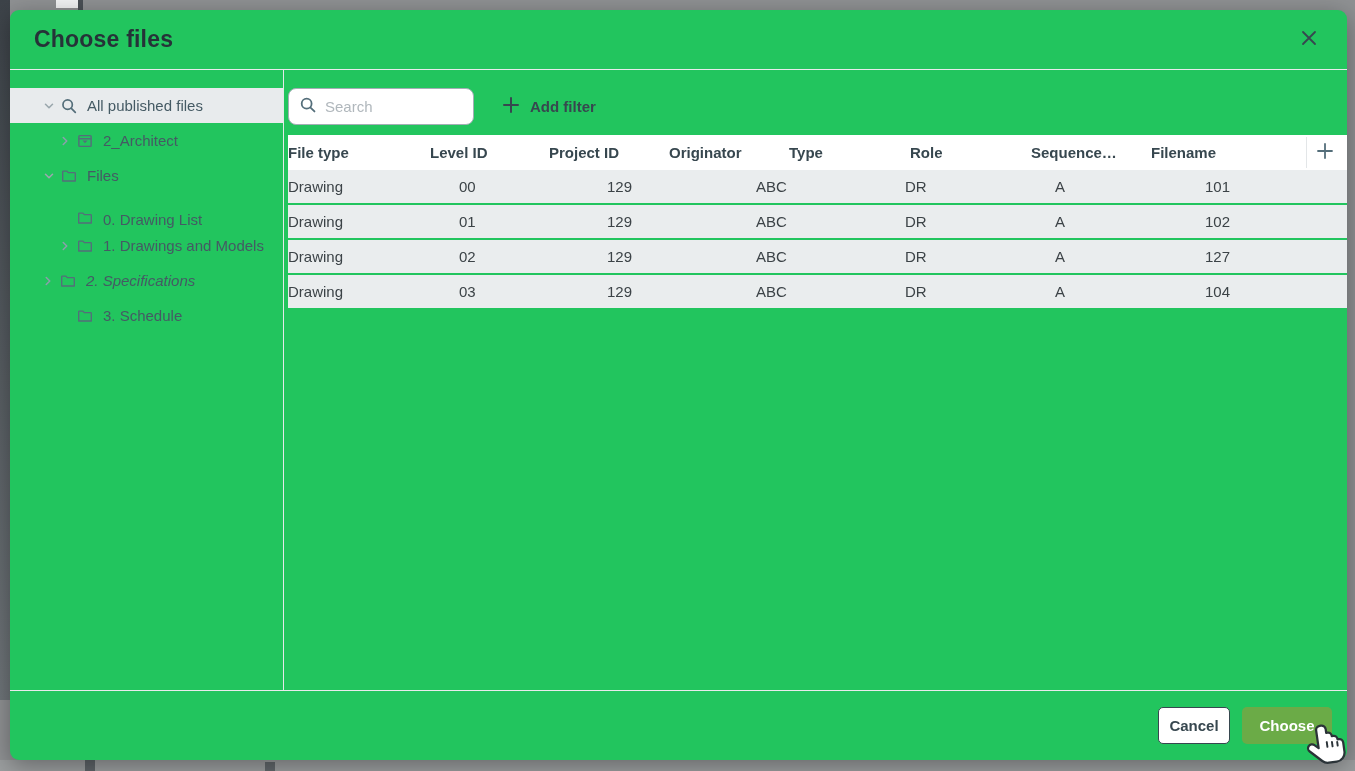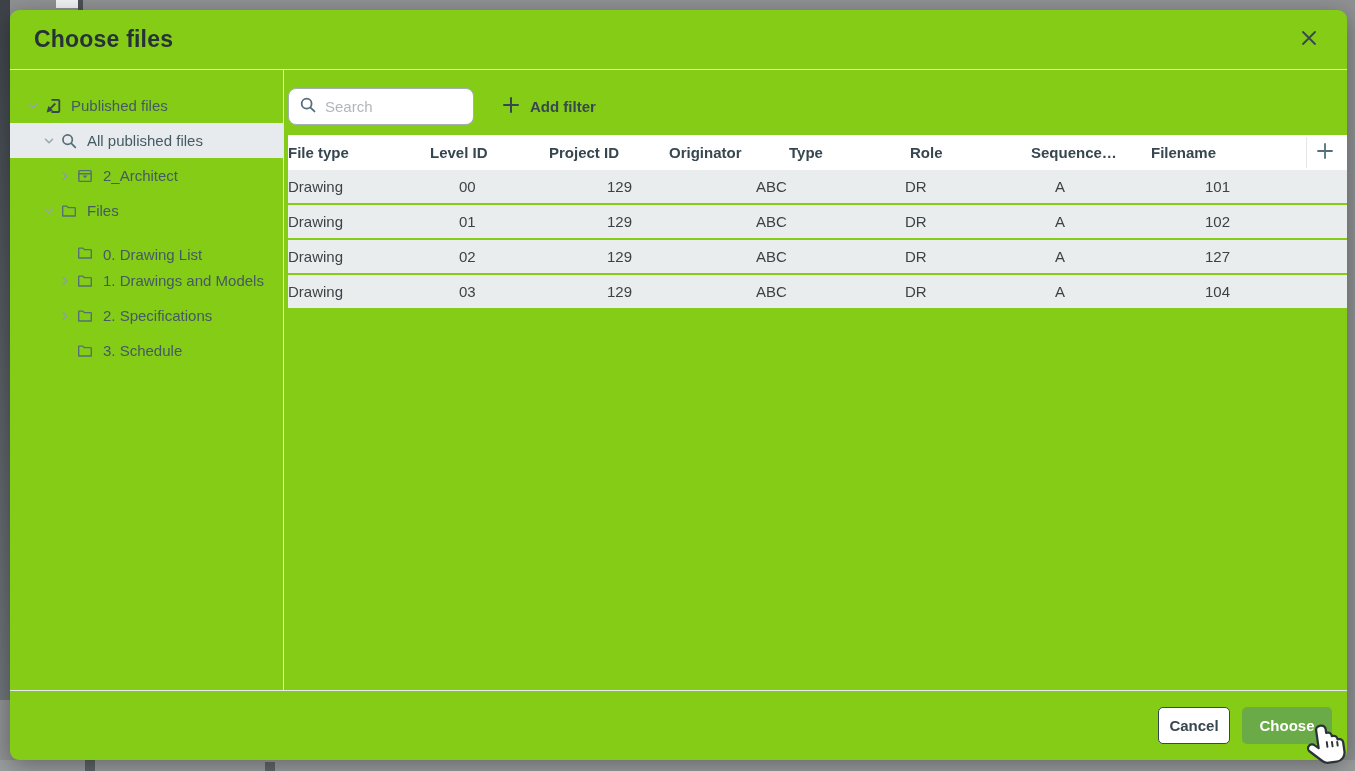--- a/index.html
+++ b/index.html
@@ -16,21 +16,21 @@
     background:linear-gradient(#3d4349,#6f7579); }
   .bd-top-notch { position:absolute; left:56px; top:0; width:22px; height:8px; background:#f2f3f4; }
   .bd-top-bar { position:absolute; left:78px; top:0; width:5px; height:10px; background:#4a5055; }
   .bd-bottom-bar { position:absolute; left:0; top:760px; width:1355px; height:11px; background:#9b9e9f; }
   .bd-bottom-thumb1 { position:absolute; left:85px; top:760px; width:10px; height:11px; background:#5f6569; }
   .bd-bottom-thumb2 { position:absolute; left:265px; top:762px; width:10px; height:9px; background:#62686c; }
 
   
   .modal {
     position:absolute; left:10px; top:10px; width:1337px; height:750px;
-    background:#84cc16; border-radius:9px;
+    background:#22c55e; border-radius:9px;
     box-shadow:0 6px 24px rgba(0,0,0,.35);
     display:flex; flex-direction:column; overflow:hidden;
   }
   .modal-header {
     height:60px; flex:0 0 60px; display:flex; align-items:center;
     padding:0 28px 0 24px; border-bottom:1px solid #e8ebec; position:relative;
   }
   .modal-title { font-size:23px; font-weight:700; color:#263238; letter-spacing:.2px; }
   .close-btn { position:absolute; right:26px; top:18px; width:24px; height:24px;
     display:flex; align-items:center; justify-content:center; cursor:pointer; }
@@ -108,35 +108,20 @@
       <span>
         <svg width="20" height="20" viewBox="0 0 20 20">
             <path d="M4 4 L16 16 M16 4 L4 16" stroke="#37474f" stroke-width="1.8" stroke-linecap="round"></path>
           </svg>
       </span>
     </div>
   </div>
 
   <div class="modal-body">
     <div class="sidebar" id="tree">
-        <div class="tree-row" style="padding-left: 14px;">
-          <span class="tree-expander">
-            <svg width="14" height="14" viewBox="0 0 16 16">
-              <path d="M4 6 L8 10 L12 6" fill="none" stroke="#9aa7ad" stroke-width="1.8" stroke-linecap="round" stroke-linejoin="round"></path>
-            </svg>
-          </span>
-          <span class="tree-icon">
-            <svg width="20" height="20" viewBox="0 0 20 20">
-              <path d="M8.5 3.8 H15.3 c0.55 0 1 0.45 1 1 V15 c0 0.55-0.45 1-1 1 H8.5" fill="none" stroke="#37474f" stroke-width="1.8"></path>
-              <line x1="12.3" y1="7.5" x2="6.5" y2="13.3" stroke="#37474f" stroke-width="1.8"></line>
-              <path d="M3.6 16.4 L10 14.6 5.4 10 Z" fill="#37474f"></path>
-            </svg>
-          </span>
-          <span class="tree-label">Published files</span>
-        </div>
         <div class="tree-row selected" style="padding-left: 30px;">
           <span class="tree-expander">
             <svg width="14" height="14" viewBox="0 0 16 16">
               <path d="M4 6 L8 10 L12 6" fill="none" stroke="#9aa7ad" stroke-width="1.8" stroke-linecap="round" stroke-linejoin="round"></path>
             </svg>
           </span>
           <span class="tree-icon">
             <svg width="18" height="18" viewBox="0 0 20 20">
               <circle cx="8.5" cy="8.5" r="5.2" fill="none" stroke="#546e7a" stroke-width="1.9"></circle>
               <line x1="12.6" y1="12.6" x2="17" y2="17" stroke="#546e7a" stroke-width="1.9" stroke-linecap="round"></line>
@@ -187,21 +172,21 @@
               <path d="M6 4 L10 8 L6 12" fill="none" stroke="#8aa0aa" stroke-width="1.8" stroke-linecap="round" stroke-linejoin="round"></path>
             </svg>
           </span>
           <span class="tree-icon">
             <svg width="18" height="18" viewBox="0 0 20 20">
               <path d="M3 15.5 V5.4 c0-0.45 0.35-0.8 0.8-0.8 h3.9 L9.2 6.3 h7 c0.45 0 0.8 0.35 0.8 0.8 v8.4 Z" fill="none" stroke="#546e7a" stroke-width="1.5" stroke-linejoin="round"></path>
             </svg>
           </span>
           <span class="tree-label">1. Drawings and Models</span>
         </div>
-        <div class="tree-row" style="padding-left: 46px;">
+        <div class="tree-row" style="padding-left: 29px; font-style: italic;">
           <span class="tree-expander">
             <svg width="14" height="14" viewBox="0 0 16 16">
               <path d="M6 4 L10 8 L6 12" fill="none" stroke="#8aa0aa" stroke-width="1.8" stroke-linecap="round" stroke-linejoin="round"></path>
             </svg>
           </span>
           <span class="tree-icon">
             <svg width="18" height="18" viewBox="0 0 20 20">
               <path d="M3 15.5 V5.4 c0-0.45 0.35-0.8 0.8-0.8 h3.9 L9.2 6.3 h7 c0.45 0 0.8 0.35 0.8 0.8 v8.4 Z" fill="none" stroke="#546e7a" stroke-width="1.5" stroke-linejoin="round"></path>
             </svg>
           </span>

